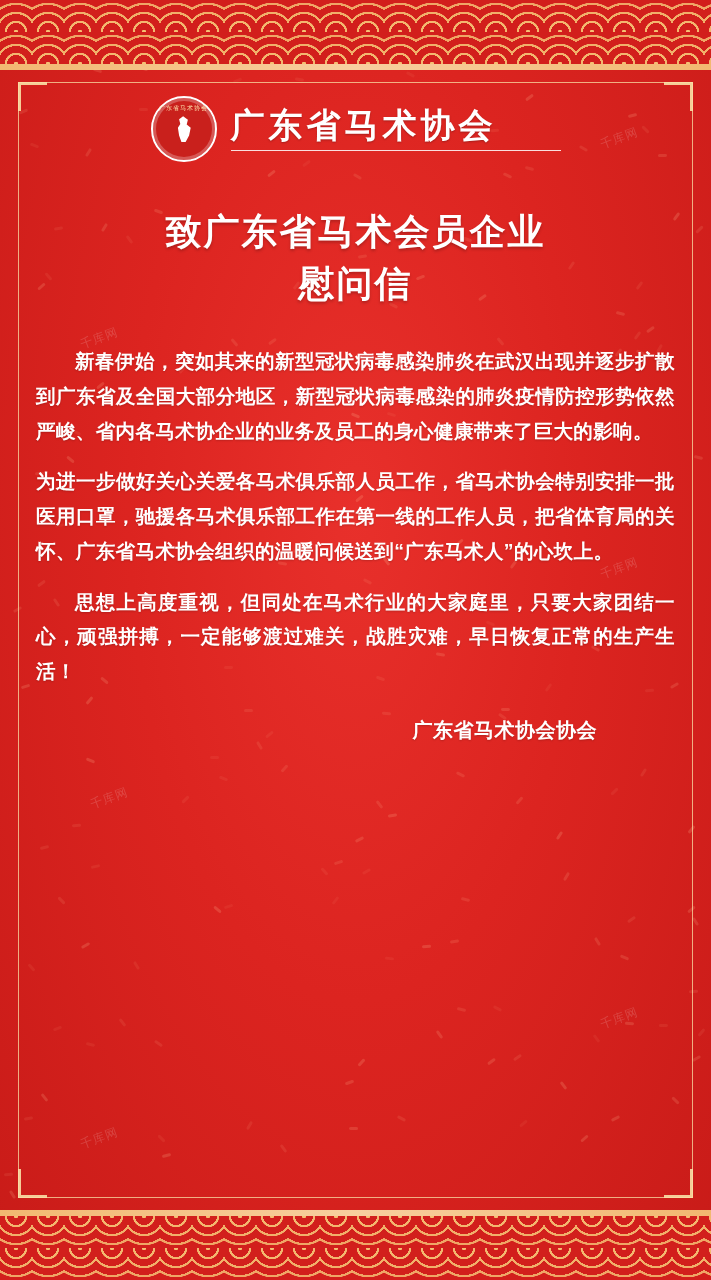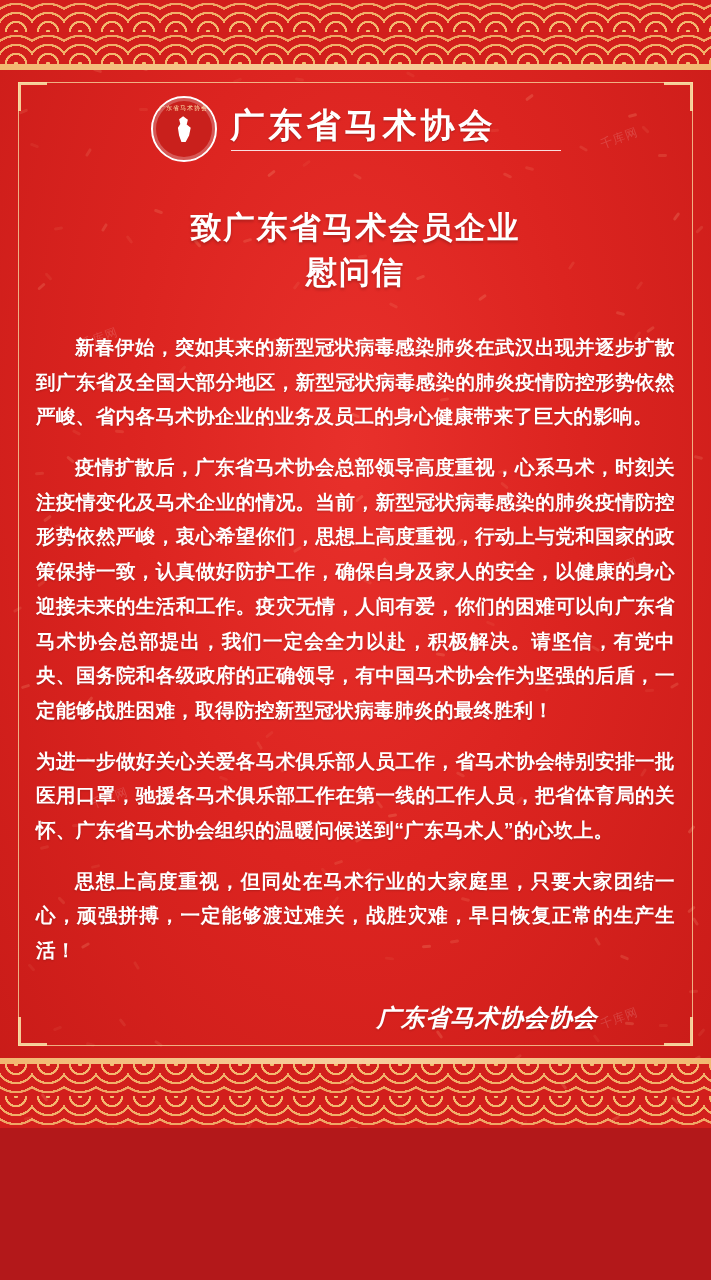--- a/index.html
+++ b/index.html
@@ -10,21 +10,21 @@
   body {
     width: 711px;
     height: 1280px;
     overflow: hidden;
     font-family: "Liberation Sans", sans-serif;
   }
 
   .poster {
     position: relative;
     width: 711px;
-    height: 1128px;
+    height: 1280px;
     background:
       radial-gradient(ellipse at 50% 40%, #e8302b 0%, #dc2420 45%, #c81b18 100%);
     overflow: hidden;
   }
 
   
   .band {
     position: absolute;
     left: 0;
     width: 711px;
@@ -170,21 +170,21 @@
     background: rgba(255,255,255,.85);
     margin: 6px auto 0 auto;
   }
 
   
   .title-block {
     text-align: center;
     margin-top: 44px;
   }
   .title-line1, .title-line2 {
-    font-size: 31px;
+    font-size: 36px;
     font-weight: bold;
     letter-spacing: 2px;
     line-height: 1.45;
     text-shadow: 0 2px 3px rgba(0,0,0,.22);
   }
 
   
   .body-text {
     margin-top: 34px;
     font-size: 19.5px;
@@ -195,29 +195,28 @@
     font-weight: bold;
     text-shadow: 0 1px 2px rgba(0,0,0,.18);
   }
   .body-text p {
     margin: 0 0 16px 0;
   }
   .indent { text-indent: 2em; }
 
   
   .signature {
-    margin-top: 30px;
+    margin-top: 24px;
     text-align: right;
     padding-right: 78px;
-    font-size: 24px;
+    font-size: 20px;
     font-weight: bold;
     line-height: 1.7;
     letter-spacing: .5px;
     text-shadow: 0 1px 2px rgba(0,0,0,.18);
-    font-style: italic;
   }
 
   
   .watermarks {
     position: absolute;
     inset: 0;
     pointer-events: none;
   }
   .wm {
     position: absolute;
@@ -420,21 +419,20 @@
       </div>
     </div>
 
     <div class="title-block">
       <div class="title-line1">致广东省马术会员企业</div>
       <div class="title-line2">慰问信</div>
     </div>
 
     <div class="body-text">
       <p class="indent">新春伊始，突如其来的新型冠状病毒感染肺炎在武汉出现并逐步扩散到广东省及全国大部分地区，新型冠状病毒感染的肺炎疫情防控形势依然严峻、省内各马术协企业的业务及员工的身心健康带来了巨大的影响。</p>
-      <p class="indent">疫情扩散后，广东省马术协会总部领导高度重视，心系马术，时刻关注疫情变化及马术企业的情况。当前，新型冠状病毒感染的肺炎疫情防控形势依然严峻，衷心希望你们，思想上高度重视，行动上与党和国家的政策保持一致，认真做好防护工作，确保自身及家人的安全，以健康的身心迎接未来的生活和工作。疫灾无情，人间有爱，你们的困难可以向广东省马术协会总部提出，我们一定会全力以赴，积极解决。请坚信，有党中央、国务院和各级政府的正确领导，有中国马术协会作为坚强的后盾，一定能够战胜困难，取得防控新型冠状病毒肺炎的最终胜利！</p>
       <p>为进一步做好关心关爱各马术俱乐部人员工作，省马术协会特别安排一批医用口罩，驰援各马术俱乐部工作在第一线的工作人员，把省体育局的关怀、广东省马术协会组织的温暖问候送到“广东马术人”的心坎上。</p>
       <p class="indent">思想上高度重视，但同处在马术行业的大家庭里，只要大家团结一心，顽强拼搏，一定能够渡过难关，战胜灾难，早日恢复正常的生产生活！</p>
     </div>
 
     <div class="signature">
       <div>广东省马术协会协会</div>
     </div>
 
   </div>
 

